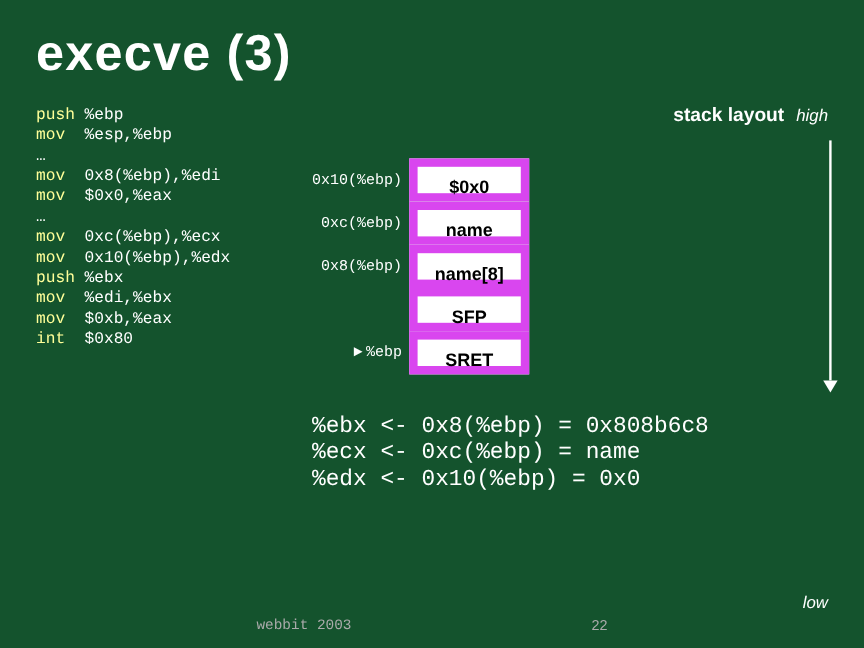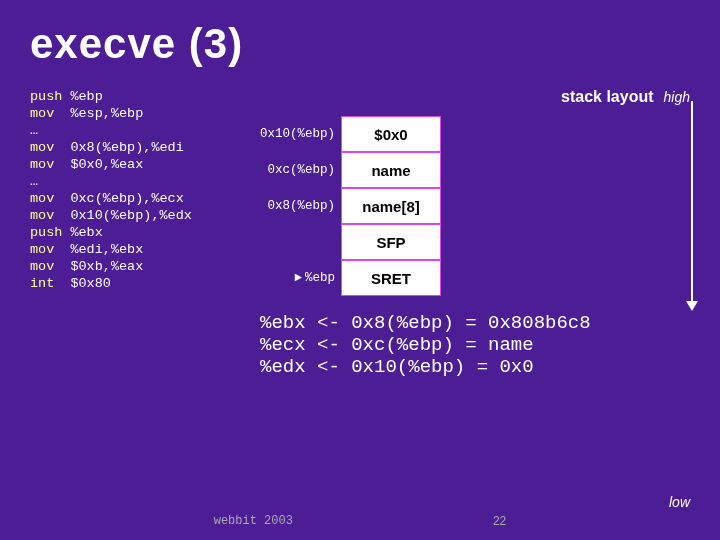--- a/index.html
+++ b/index.html
@@ -10,21 +10,21 @@
       background: #1a1a2e;
       font-family: 'Courier New', Courier, monospace;
       color: white;
       overflow: hidden;
       position: relative;
     }
 
     #slide {
       width: 720px;
       height: 540px;
-      background: #4c1d95;
+      background: #14532d;
       padding: 20px 30px;
       position: relative;
     }
 
     #title {
       font-family: Arial, sans-serif;
       font-size: 42px;
       font-weight: bold;
       color: white;
       margin-bottom: 20px;
@@ -60,21 +60,21 @@
     }
 
     #code-section .col-args {
       color: white;
     }
 
     #right-section {
       flex: 1;
       display: flex;
       flex-direction: column;
-      gap: 4px;
+      gap: 20px;
     }
 
     #stack-header {
       display: flex;
       justify-content: flex-end;
       align-items: baseline;
       margin-bottom: 6px;
       gap: 10px;
     }
 
@@ -192,21 +192,21 @@
     .s-cell {
       background: white;
       color: black;
       font-family: Arial, sans-serif;
       font-size: 15px;
       font-weight: bold;
       text-align: center;
       width: 100px;
       height: 36px;
       line-height: 36px;
-      border: 1px solid #d946ef;
+      border: 7px solid #d946ef;
     }
   </style>
 </head>
 <body>
 
 <div id="slide">
 
   <div id="title">execve (3)</div>
 
   <div id="main-content">

